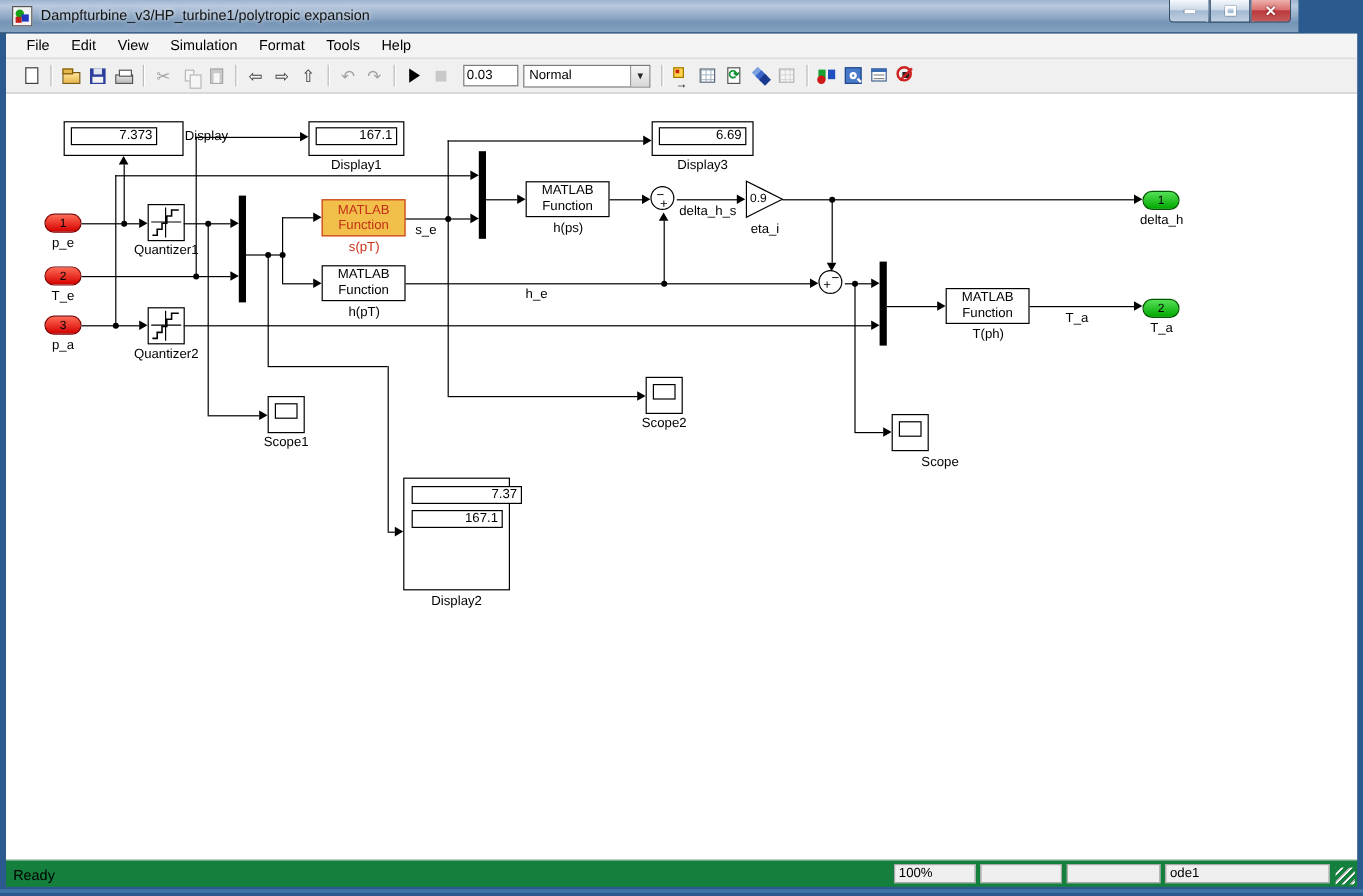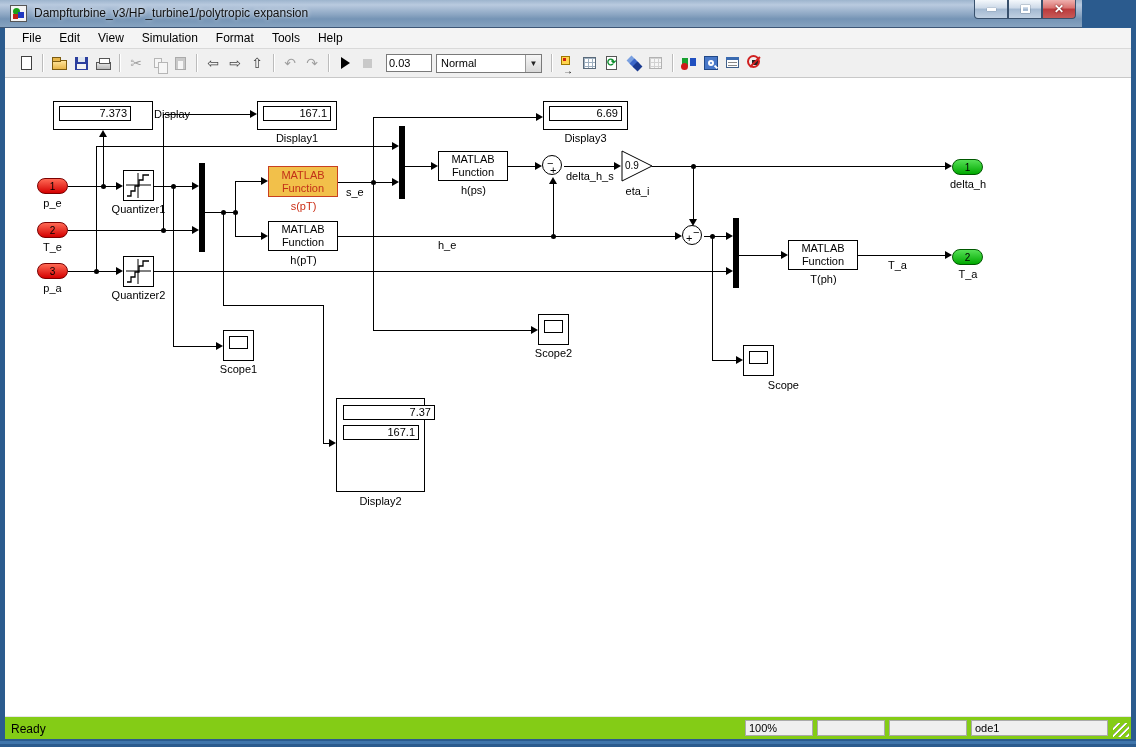--- a/index.html
+++ b/index.html
@@ -78,21 +78,21 @@
   .i-exp .l1{position:absolute;left:3px;top:7px;width:9px;height:1px;background:#888;}
   .i-exp .l2{position:absolute;left:3px;top:10px;width:9px;height:1px;background:#888;}
   .i-nohl .o{position:absolute;left:0;top:0;width:13px;height:13px;border:2px solid #d02020;border-radius:50%;}
   .i-nohl .s{position:absolute;left:1px;top:6px;width:14px;height:2px;background:#d02020;transform:rotate(-45deg);}
   .i-nohl .b{position:absolute;left:5px;top:5px;width:6px;height:5px;background:#222;}
 
   
   #canvas{position:absolute;left:5px;top:78px;width:1126px;height:638px;background:#fff;}
 
   
-  #statusbar{position:absolute;left:5px;top:716px;width:1126px;height:23px;background:#84cc16;border-top:1px solid #e6e6e6;}
+  #statusbar{position:absolute;left:5px;top:716px;width:1126px;height:23px;background:#15803d;border-top:1px solid #e6e6e6;}
   #status-msg{position:absolute;left:6px;top:5px;font-size:12px;color:#000;}
   .spanel{position:absolute;top:3px;height:16px;border:1px solid #aaa;background:#efefef;font-size:11px;color:#000;padding:1px 3px;}
   #grip{position:absolute;right:2px;top:6px;width:16px;height:14px;
     background:repeating-linear-gradient(135deg,transparent 0 3px,#b0b0b0 3px 4px,#fff 4px 5px);}
   #frame-bottom-light{position:absolute;left:0;top:741px;width:1136px;height:3px;background:#3f75ab;}
 
   
   .wire{position:absolute;background:#000;}
   .dot{position:absolute;width:5px;height:5px;background:#000;border-radius:50%;}
   .ar{position:absolute;width:0;height:0;}

